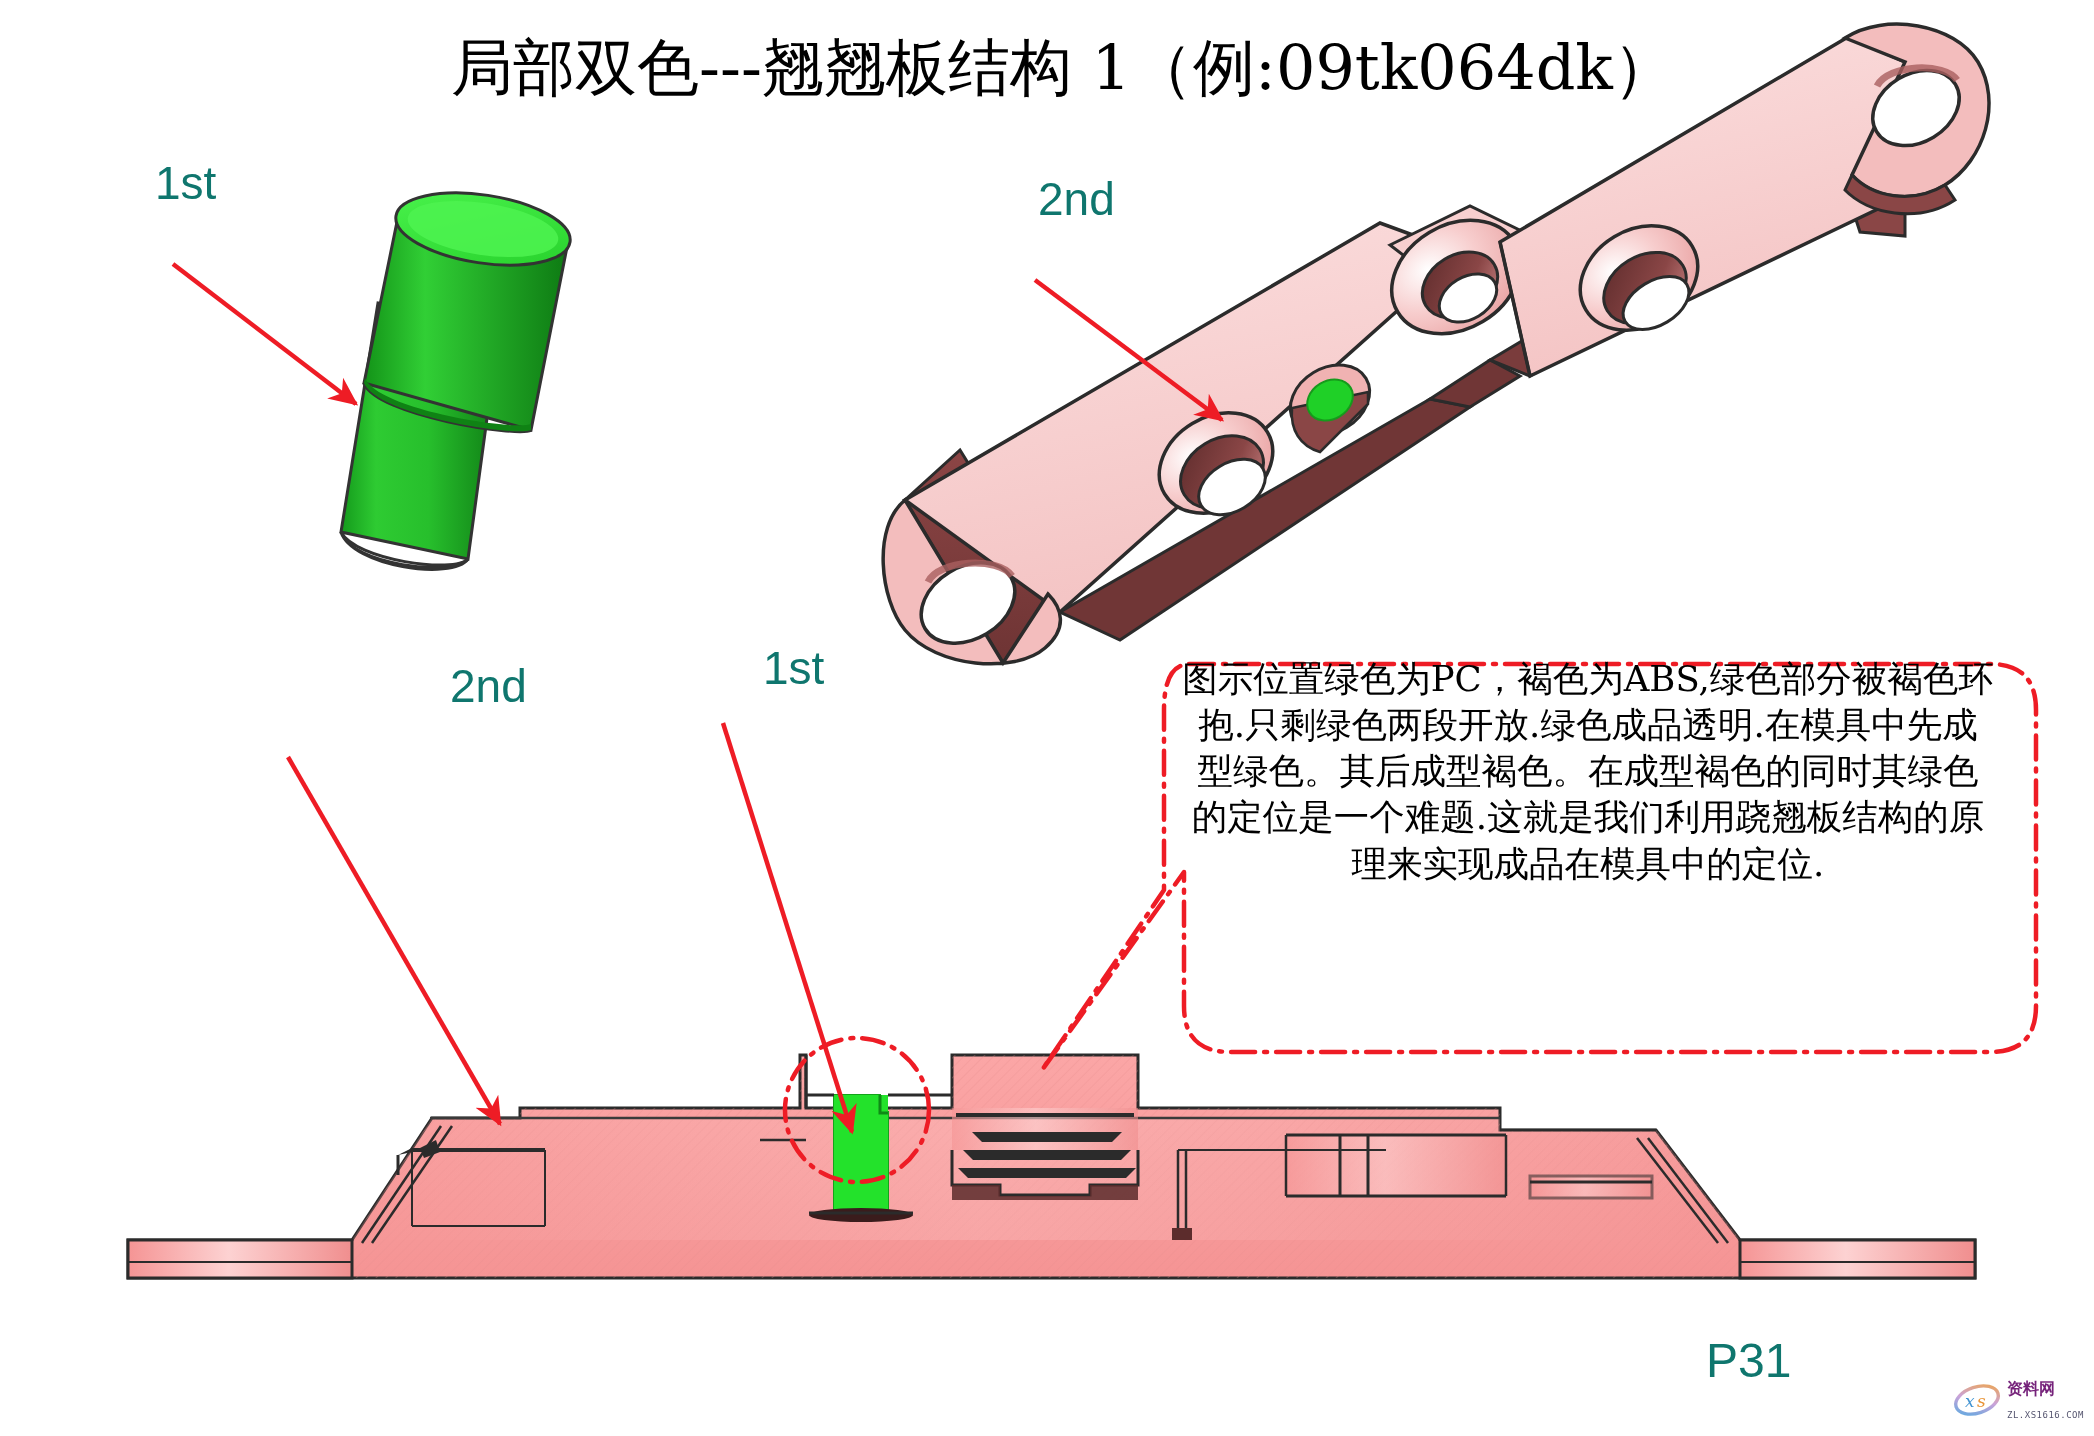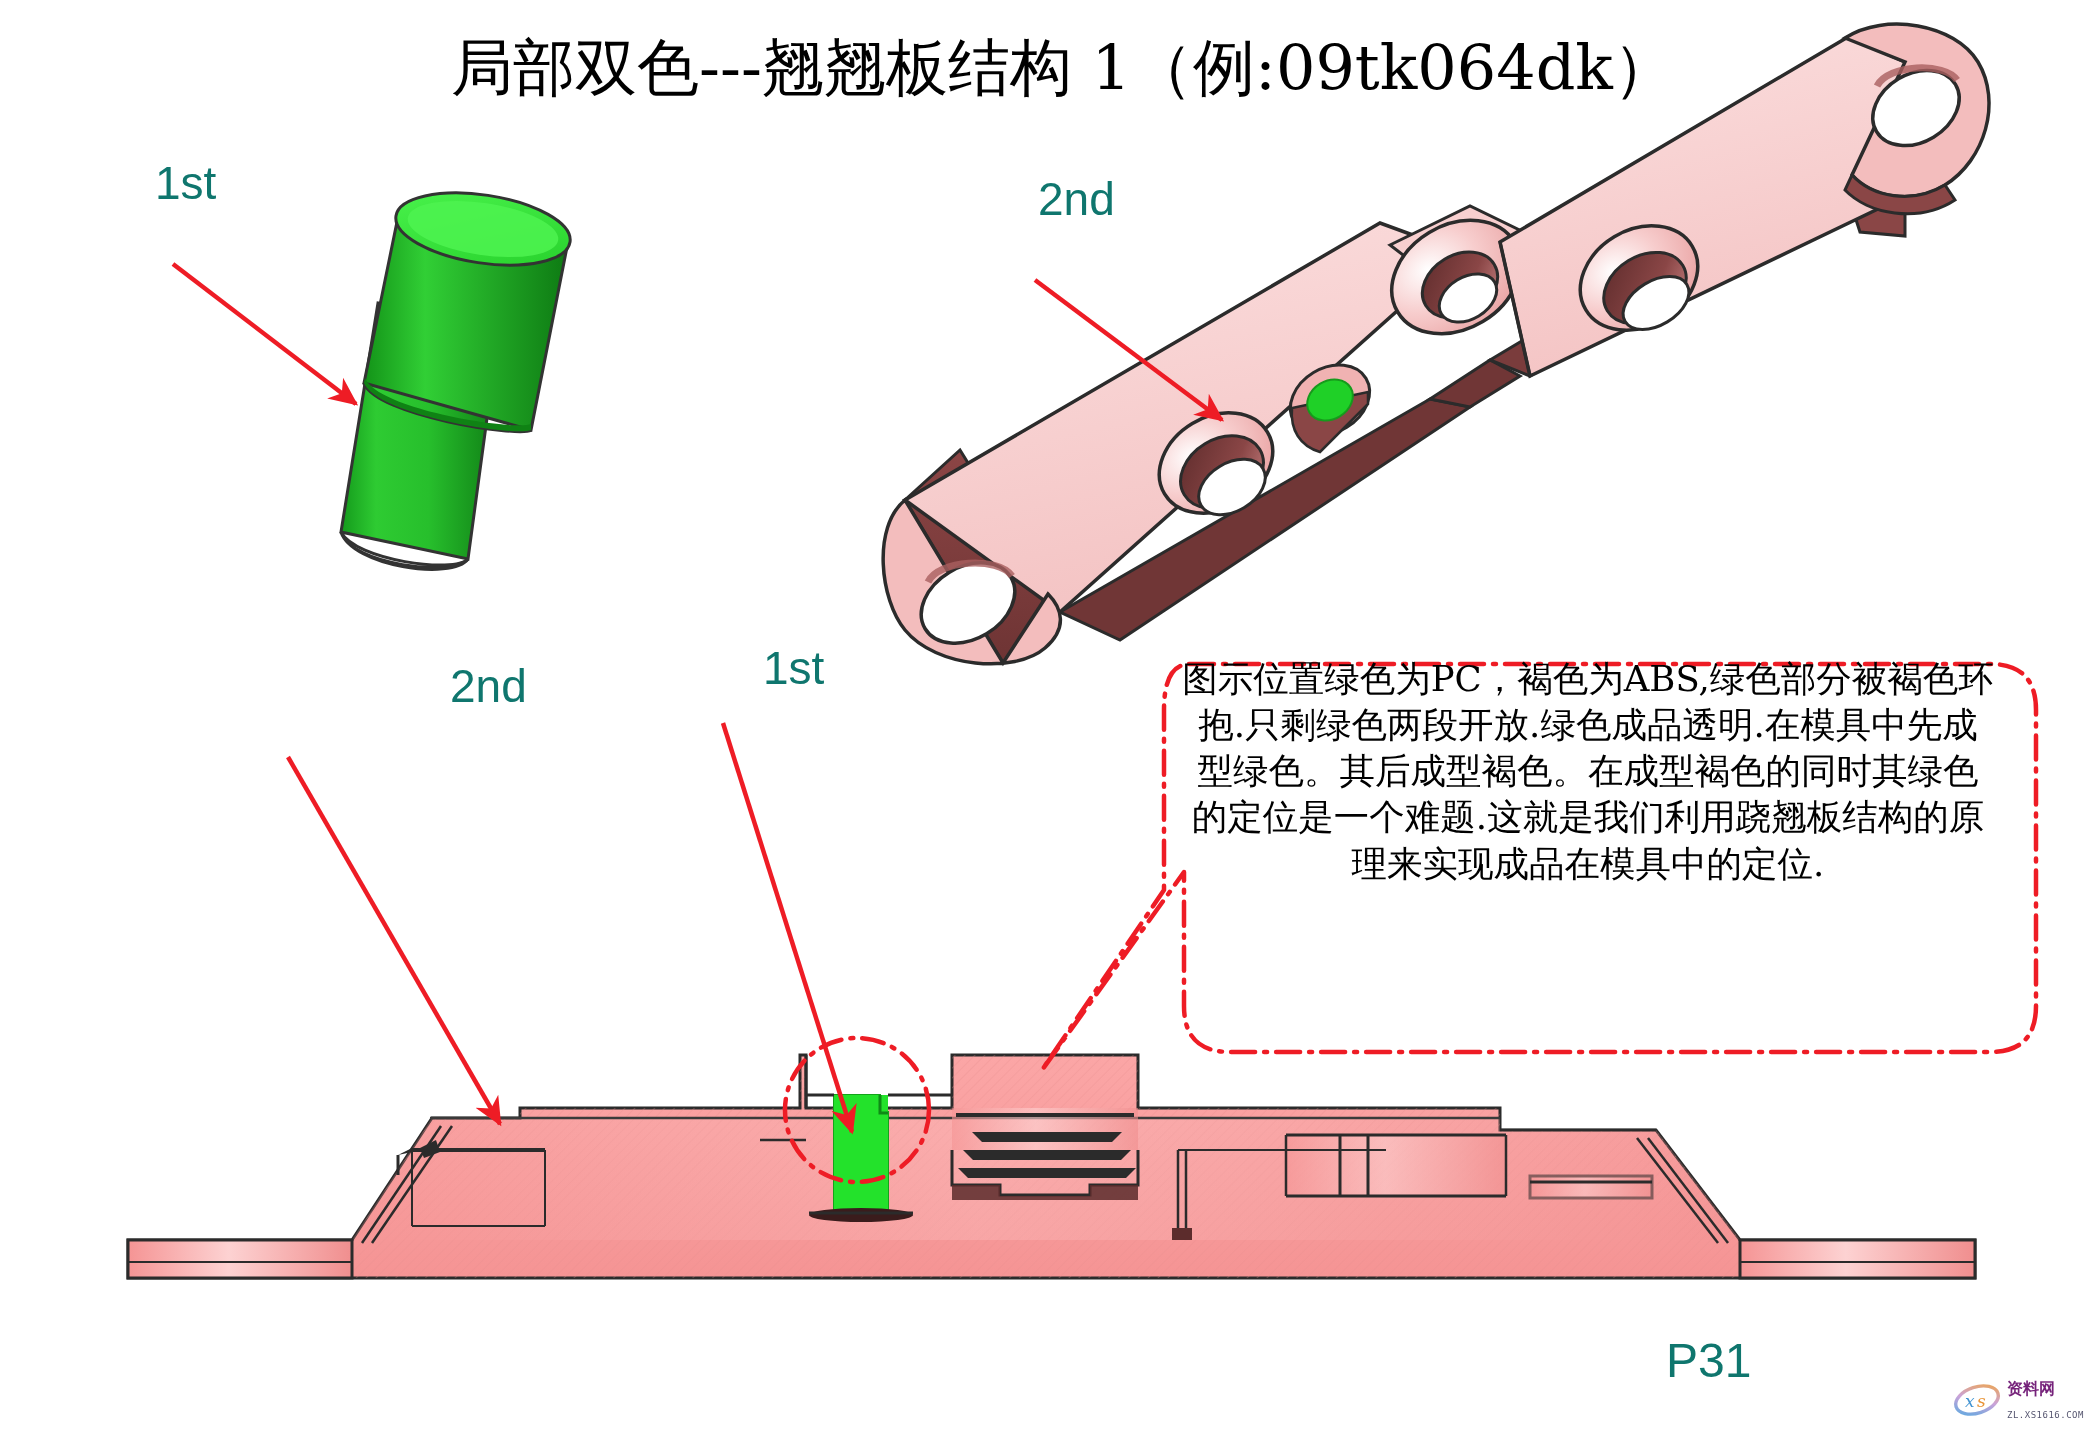--- a/index.html
+++ b/index.html
@@ -23,21 +23,21 @@
   
   .step-label{
     position:absolute;color:#0f766e;
     font-family:"Liberation Sans","DejaVu Sans",sans-serif;
     font-size:46px;font-weight:400;line-height:1;white-space:nowrap;
   }
   #label-1st-top{left:155px;top:160px;}
   #label-2nd-top{left:1038px;top:176px;}
   #label-2nd-bottom{left:450px;top:663px;}
   #label-1st-bottom{left:763px;top:645px;}
-  #page-number{left:1666px;top:1337px;font-size:48px;}
+  #page-number{left:1706px;top:1337px;font-size:48px;}
 
   
   svg.layer{position:absolute;left:0;top:0;width:2094px;height:1436px;overflow:visible;}
   #callout-text{
     position:absolute;left:1182px;top:656px;width:812px;
     font-family:"DejaVu Serif","Liberation Serif",serif;
     font-size:35.5px;line-height:1.30;color:#000000;
     text-align:center;text-indent:0;
     word-break:break-all;
   }

